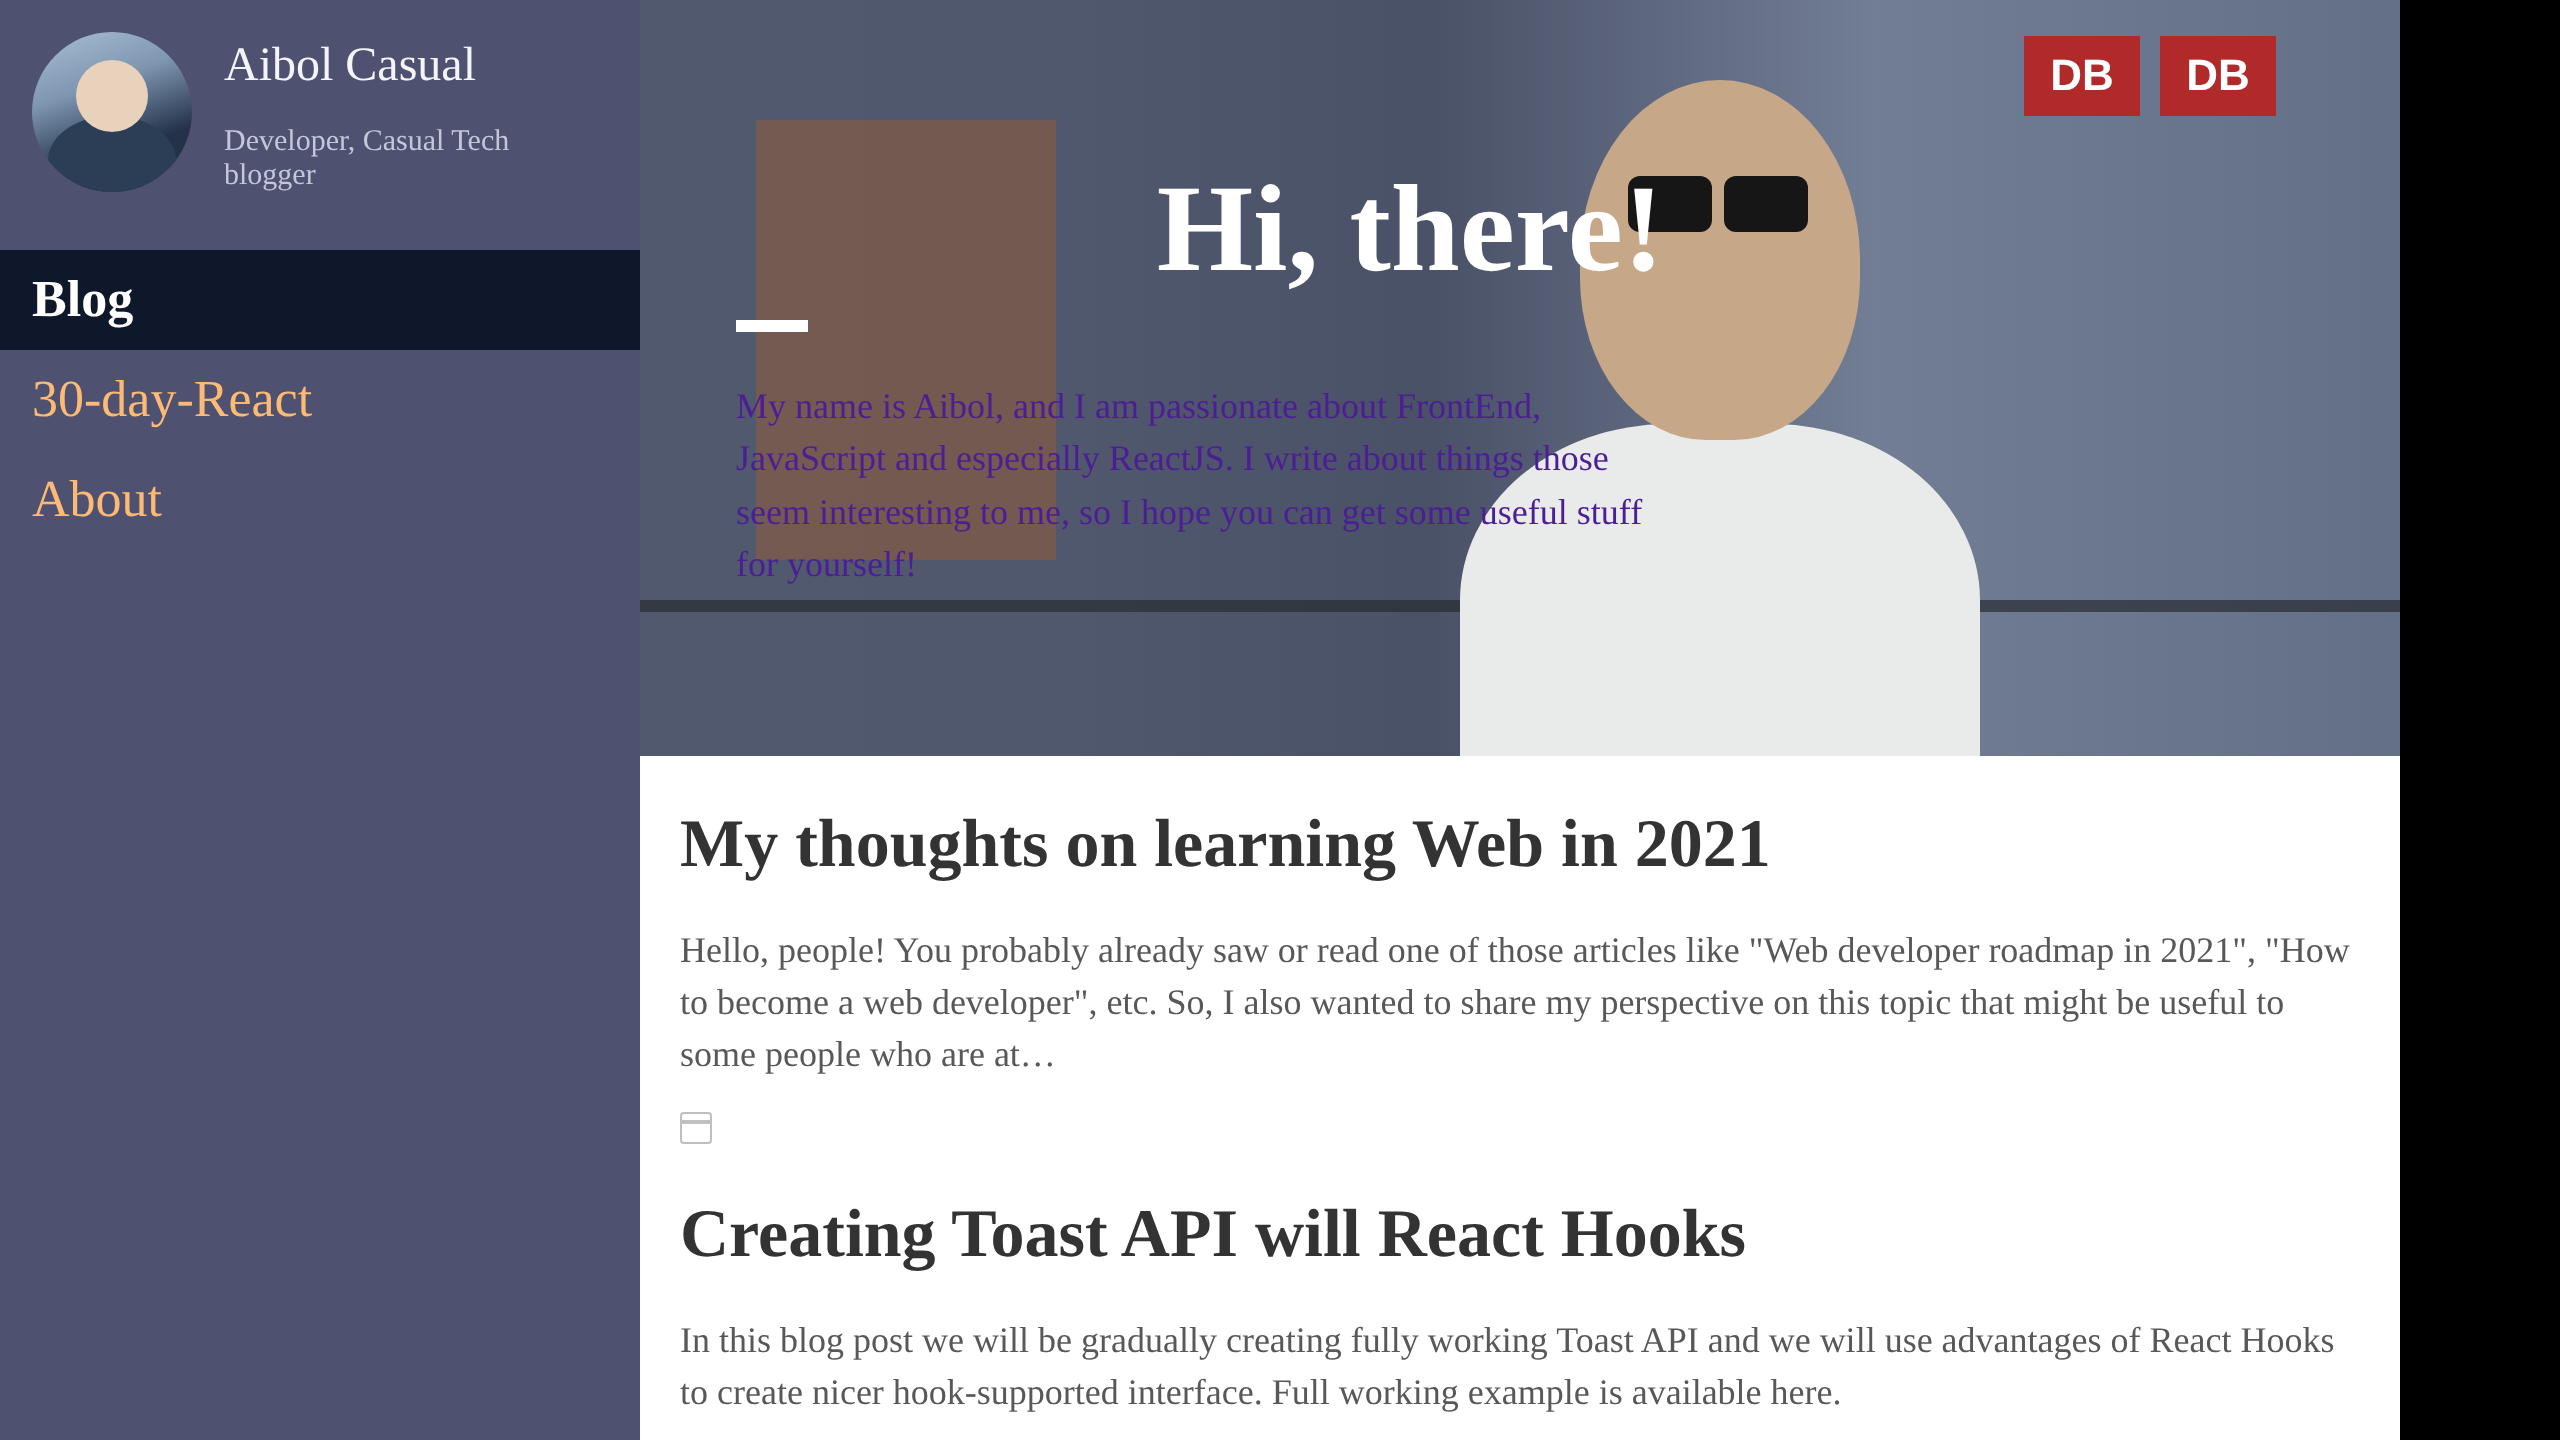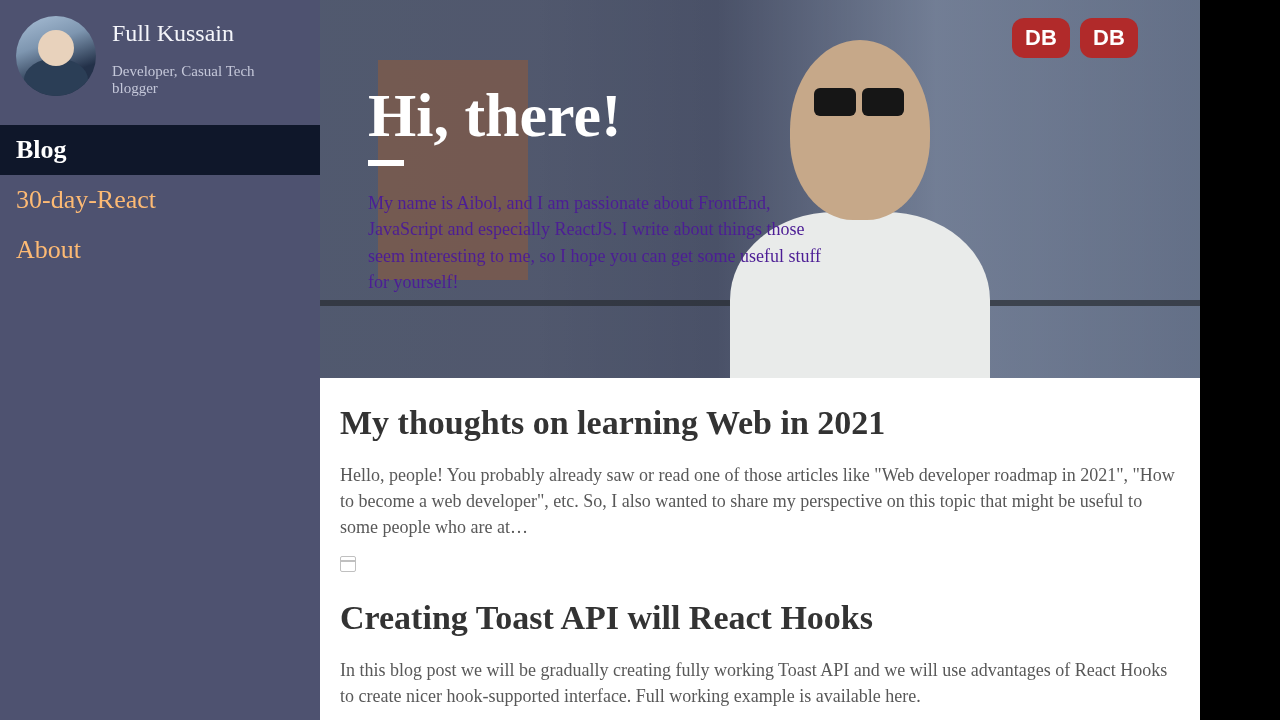--- a/index.html
+++ b/index.html
@@ -17,44 +17,44 @@
     .content-wrap { flex: 1; background: #000; overflow: hidden; display: flex; }
     .content { width: 880px; background: #fff; display: flex; flex-direction: column; }
     .hero { height: 396px; position: relative; display: flex; align-items: center; color: #fff; }
     .hero-bg { position: absolute; inset: 0; overflow: hidden; background:
       linear-gradient(rgba(56,62,94,0.55),rgba(56,62,94,0.55)),
       linear-gradient(90deg,#6f7a82 0%,#6e7780 25%,#5f6873 45%,#b8cbd7 70%,#99acb9 100%); }
     .hero-head { position:absolute; top:40px; right:270px; width:140px; height:180px; border-radius:50% 50% 45% 45%; background:#c6a889; }
     .hero-glasses { position:absolute; top:88px; right:294px; width:92px; height:28px; background:transparent; display:flex; gap:6px; }
     .hero-glasses::before,.hero-glasses::after { content:''; width:42px; height:28px; border-radius:6px; background:#161616; display:block; }
     .hero-shirt { position:absolute; top:212px; right:210px; width:260px; height:220px; border-radius:40% 40% 0 0; background:#e9ebea; }
-    .db-sign { position:absolute; top:18px; right:62px; width:58px; height:40px; background:#b12a2a; color:#fff; font-weight:700; font-size:22px; display:flex; align-items:center; justify-content:center; border-radius:12px; font-family:sans-serif; }
+    .db-sign { position:absolute; top:18px; right:62px; width:58px; height:40px; background:#b12a2a; color:#fff; font-weight:700; font-size:22px; display:flex; align-items:center; justify-content:center; border-radius:0; font-family:sans-serif; }
     .db-sign.second { right:130px; }
     .building { position:absolute; top:60px; left:58px; width:150px; height:220px; background:#7d5a4a; opacity:0.8; }
     .rail { position:absolute; left:0; right:0; top:300px; height:6px; background:rgba(40,44,50,0.7); }
     .hero-inner { position: relative; z-index: 2; padding: 0 48px; max-width: 560px; }
-    .hero-title { font-size: 62px; font-weight: 700; line-height:1.05; margin-bottom: 12px; }
+    .hero-title { font-size: 62px; font-weight: 700; line-height:1.05; margin-bottom: 12px; text-align: right; }
     .accent { width: 36px; height: 6px; background: #fff; margin-bottom: 24px; }
     .hero-body { font-size: 18px; line-height: 1.45; color:#4c1d95; }
     .posts { padding: 25px 20px 0 20px; overflow: hidden; }
     .post { margin-bottom: 26px; }
     .post-title { font-size: 34px; font-weight: 700; color: #333; margin-bottom: 18px; line-height:1.2; cursor:pointer; }
     .post-excerpt { font-size: 18px; color: #585858; line-height: 1.45; margin-bottom: 16px; }
     .post-meta { display: flex; align-items: center; gap: 8px; color: #b9b9b9; font-style: italic; font-size: 18px; }
     .cal-icon { width:16px; height:16px; border:1.5px solid #c0c0c0; border-radius:2px; position:relative; flex-shrink:0; }
     .cal-icon::before { content:''; position:absolute; top:3px; left:0; right:0; height:1.5px; background:#c0c0c0; }
   </style>
 </head>
 <body>
 
 <aside class="sidebar">
   <div class="profile">
     <div class="avatar"></div>
     <div class="profile-text">
-      <div class="name">Full Kussain</div>
+      <div class="name">Aibol Casual</div>
       <div class="tagline">Developer, Casual Tech blogger</div>
     </div>
   </div>
   <div class="nav-item active">Blog</div>
   <div class="nav-item">30-day-React</div>
   <div class="nav-item">About</div>
 </aside>
 
 <div class="content-wrap">
   <main class="content">

